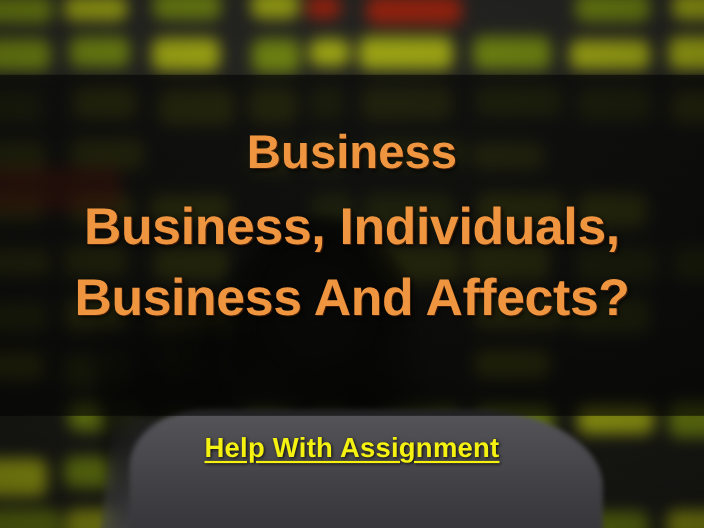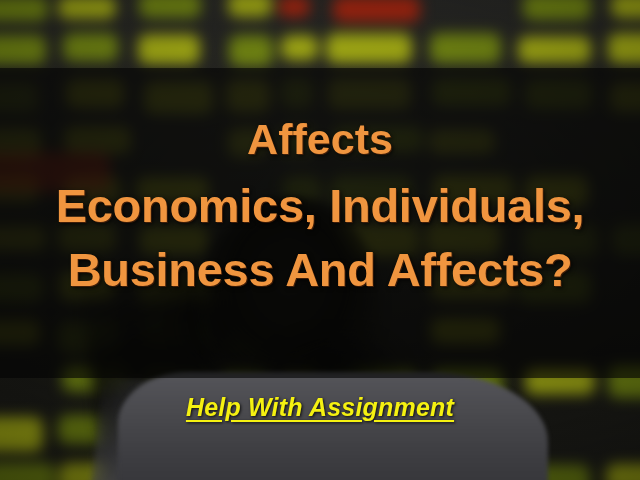--- a/index.html
+++ b/index.html
@@ -183,21 +183,20 @@
     left: 0;
     right: 0;
     top: 393px;
     text-align: center;
     z-index: 6;
   }
   .subtitle span {
     display: inline-block;
     font-size: 25px;
     font-weight: bold;
-    font-style: italic;
     color: #f5f111;
     text-decoration: underline;
     text-underline-offset: 4px;
     text-shadow: 1px 1px 3px rgba(0,0,0,0.85);
     letter-spacing: 0.2px;
   }
 </style>
 </head>
 <body>
 
@@ -299,23 +298,23 @@
     <div class="head"></div>
     <div class="neck-shadow"></div>
     <div class="shoulder-l"></div>
     <div class="shoulder"></div>
   </div>
 
   <div class="band"></div>
 
   <div class="text-stack">
     <div class="line line1">
-      <span class="l1-word">Affects</span>
+      <span class="l1-word">Business</span>
     </div>
-    <div class="line line2">Economics, Individuals,</div>
+    <div class="line line2">Business, Individuals,</div>
     <div class="line line3">Business And Affects?</div>
   </div>
 
   <div class="subtitle">
     <span>Help With Assignment</span>
   </div>
 
 </div>
 
 </body></html>

